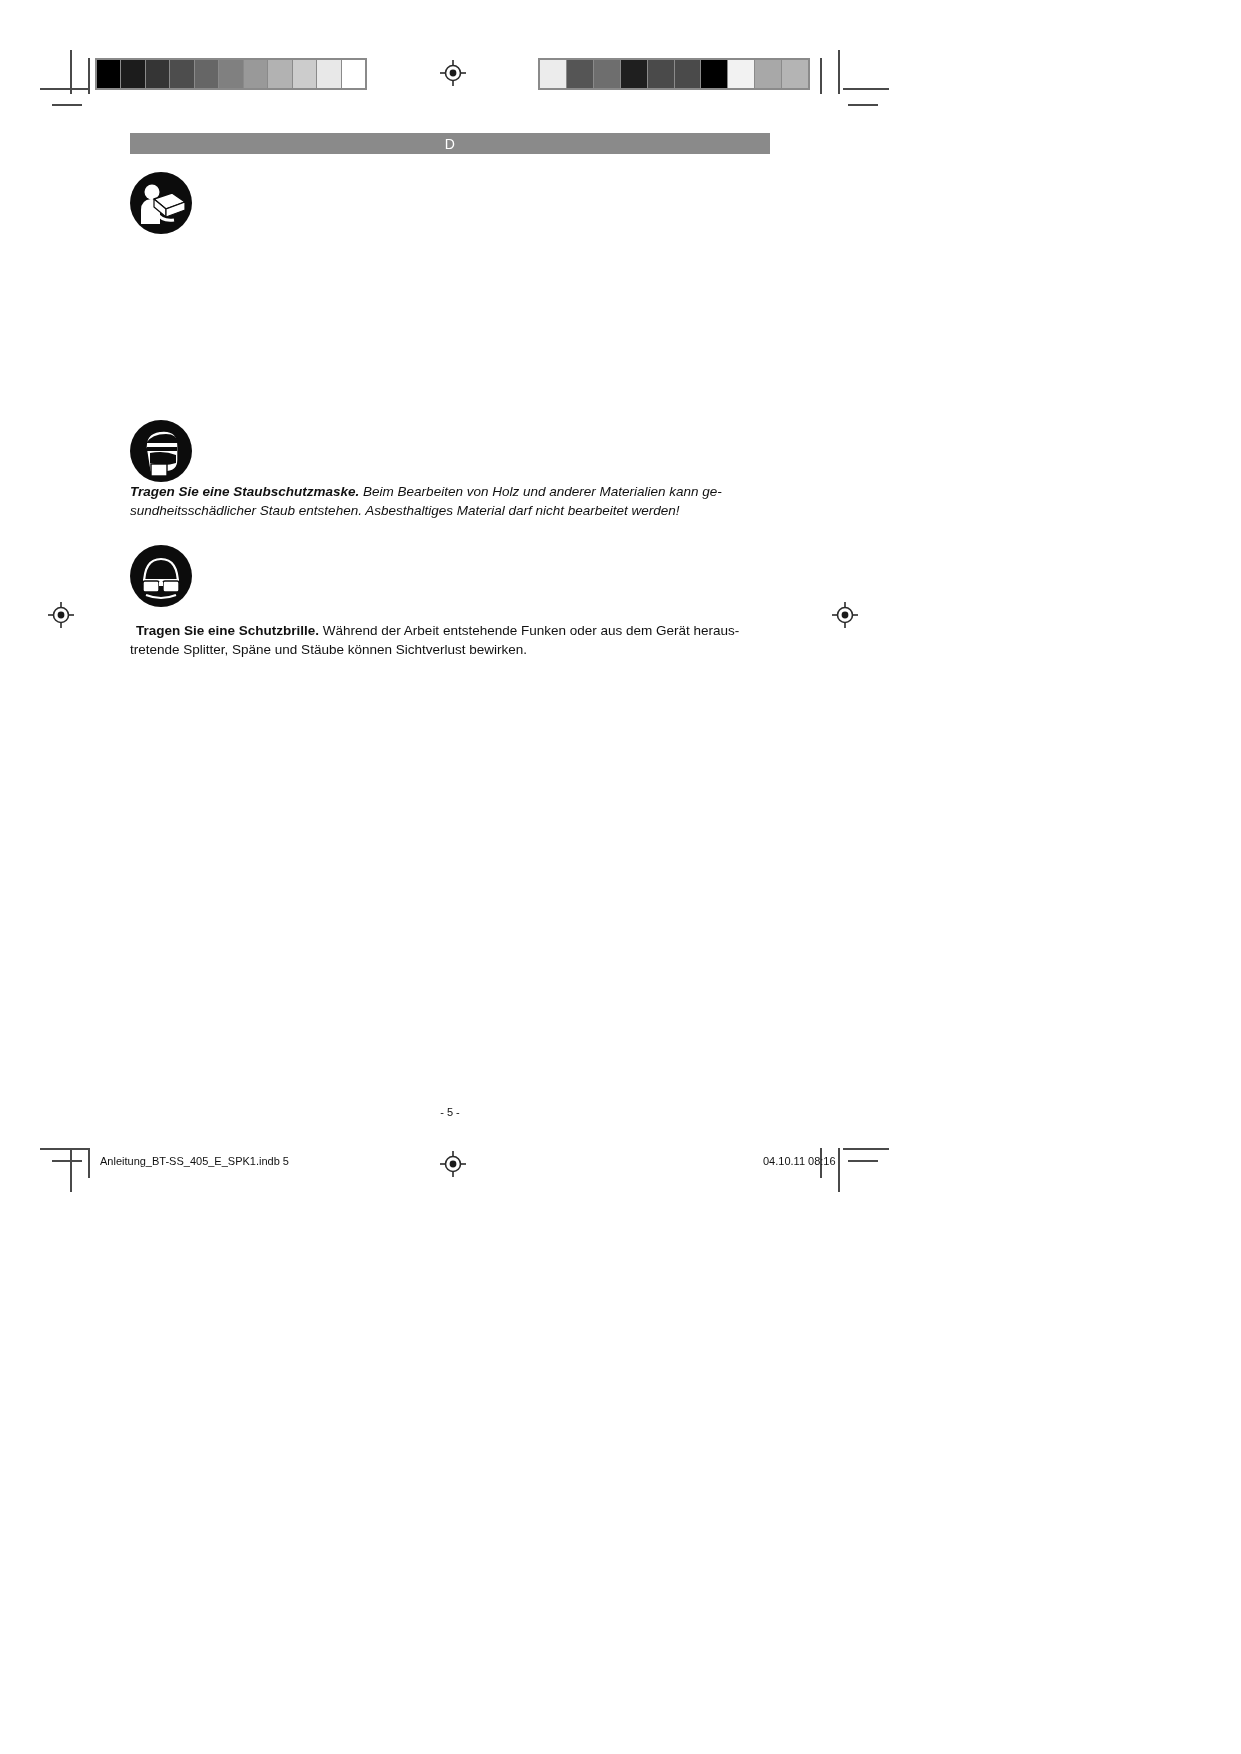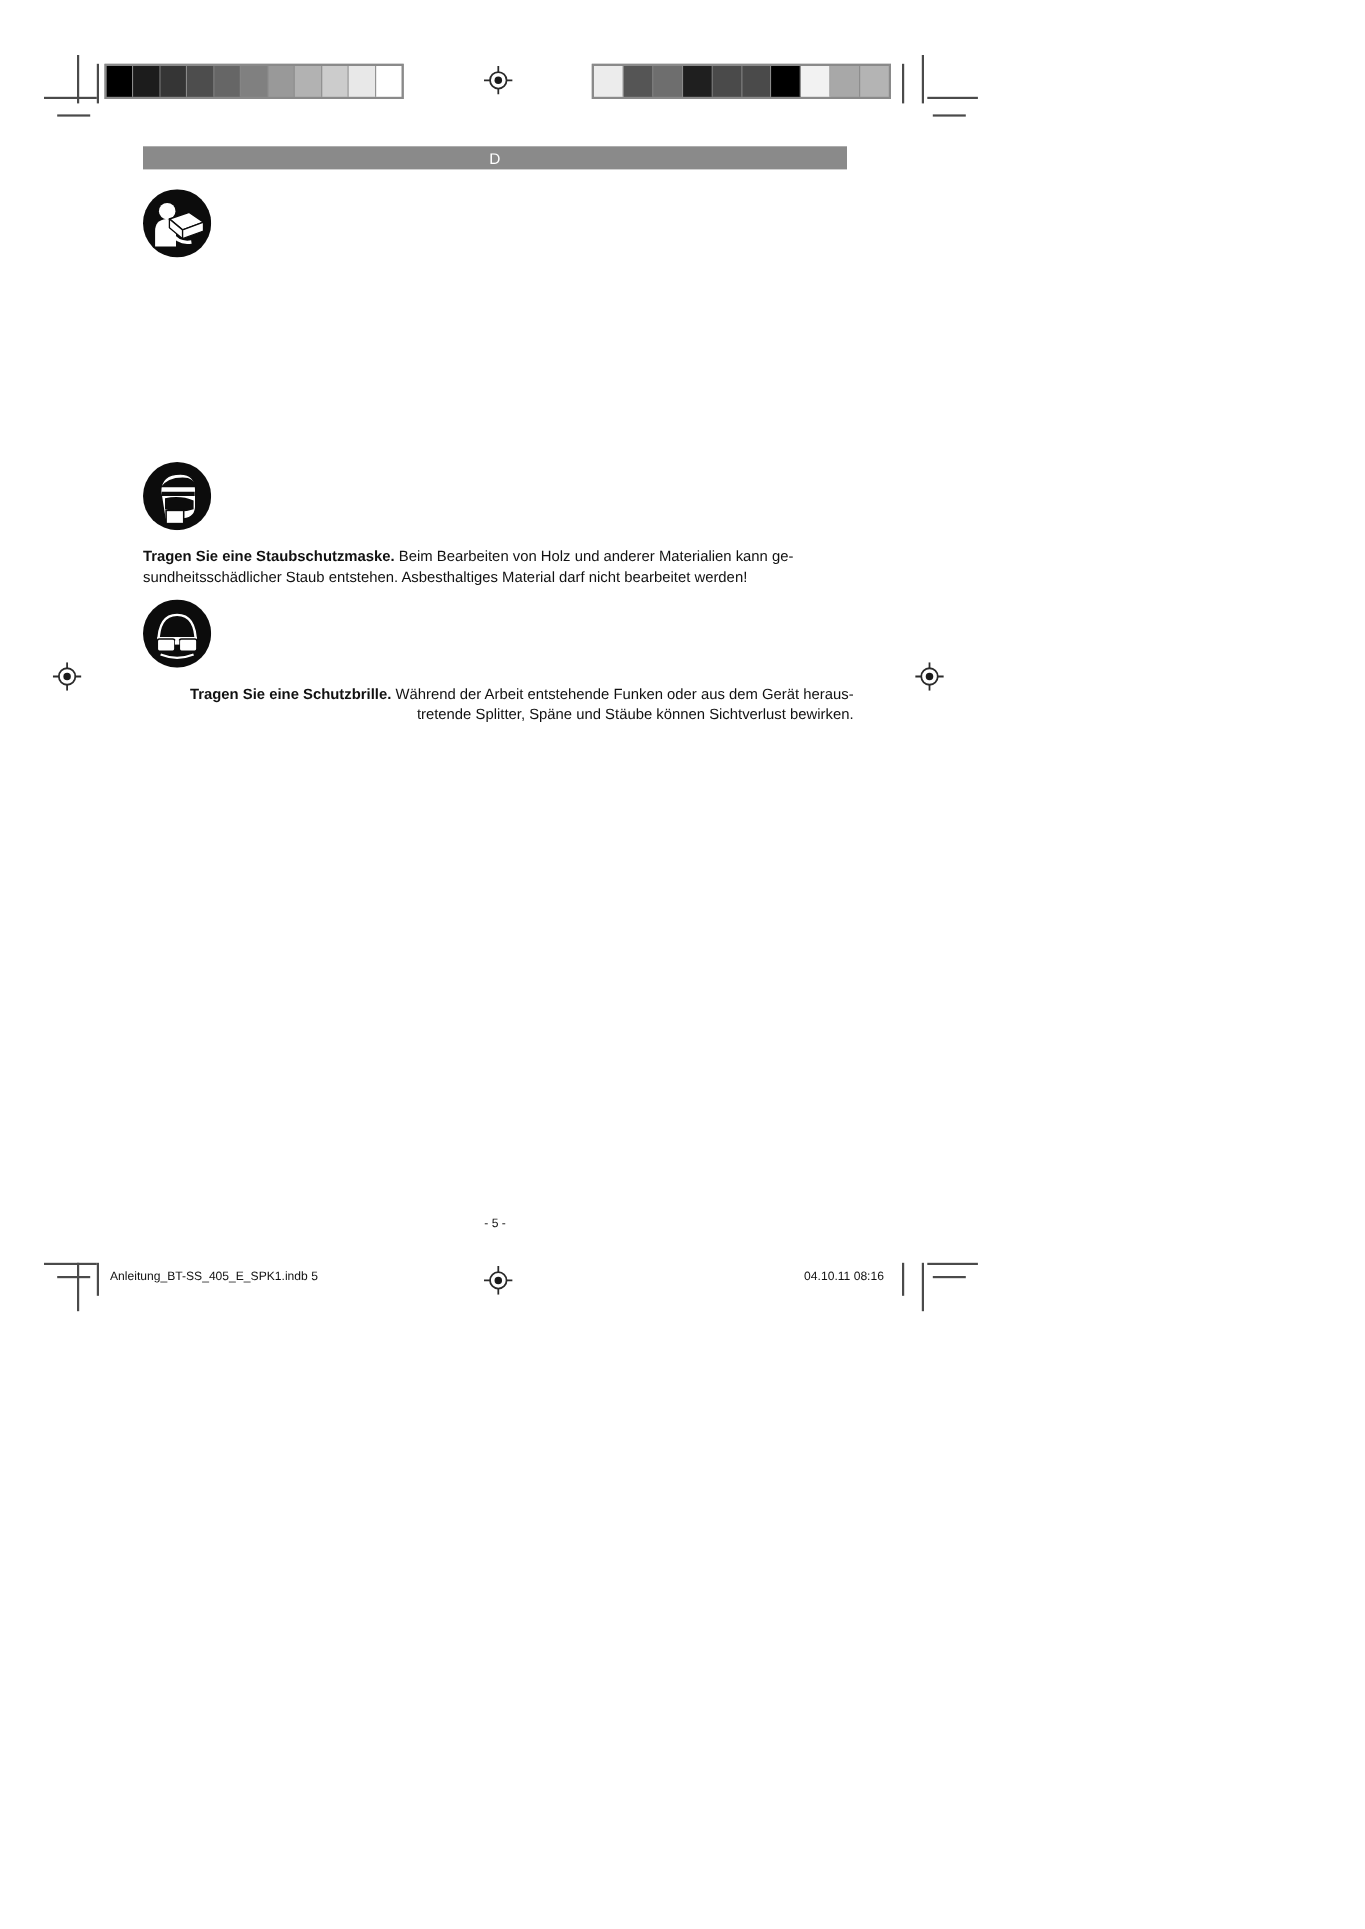--- a/index.html
+++ b/index.html
@@ -107,21 +107,21 @@
   }
   .footer-meta {
     position: absolute;
     top: 1155px;
     font-size: 11px;
     color: #111111;
     white-space: nowrap;
     text-align: center;
   }
   .footer-left { left: 100px; }
-  .footer-right { left: 731px; }
+  .footer-right { left: 763px; }
 </style>
 </head>
 <body>
 
 <div class="page">
 
   <div class="crop-mark crop-v" style="left:70px; top:50px; height:44px;"></div>
   <div class="crop-mark crop-h" style="left:40px; top:88px; width:48px;"></div>
   <div class="crop-mark crop-h" style="left:52px; top:104px; width:30px;"></div>
   <div class="crop-mark crop-v" style="left:88px; top:58px; height:36px;"></div>
@@ -192,27 +192,27 @@
     <div class="picto">
       <svg width="62" height="62" viewBox="0 0 62 62">
         <circle cx="31" cy="31" r="31" fill="#0c0c0c"></circle>
         <path d="M16 27 Q16 11 34 11 Q48 11 48 26 L48 40 Q48 52 34 52 L20 52 Z" fill="#ffffff" stroke="#0c0c0c" stroke-width="1.4"></path>
         <path d="M16 23 Q22 14 36 14 Q47 14 48 23 Z" fill="#0c0c0c"></path>
         <path d="M17 27 L47 27 L47 31 L17 31 Z" fill="#0c0c0c"></path>
         <path d="M20 33 Q34 30 46 35 L46 43 Q34 47 20 43 Z" fill="#0c0c0c"></path>
         <rect x="21" y="44" width="16" height="12" fill="#ffffff" stroke="#0c0c0c" stroke-width="1.4"></rect>
       </svg>
     </div>
-    <div class="picto-text" style="margin-top:14px;">
+    <div class="picto-text" style="font-style:italic;">
       <span class="lead">Tragen Sie eine Staubschutzmaske.</span><span> Beim Bearbeiten von Holz und anderer Materialien kann ge-</span><br>
       <span>sundheitsschädlicher Staub entstehen. Asbesthaltiges Material darf nicht bearbeitet werden!</span>
     </div>
   </div>
 
-  <div class="picto-block" style="top:545px;text-align:right;">
+  <div class="picto-block" style="top:545px;">
     <div class="picto">
       <svg width="62" height="62" viewBox="0 0 62 62">
         <circle cx="31" cy="31" r="31" fill="#0c0c0c"></circle>
         <path d="M14 40 Q14 14 31 14 Q48 14 48 40" fill="none" stroke="#ffffff" stroke-width="2.2"></path>
         <path d="M13 34 L49 34 L49 39 L13 39 Z" fill="#ffffff"></path>
         <rect x="13" y="36" width="16" height="11" rx="2" fill="#ffffff" stroke="#0c0c0c" stroke-width="1.4"></rect>
         <rect x="33" y="36" width="16" height="11" rx="2" fill="#ffffff" stroke="#0c0c0c" stroke-width="1.4"></rect>
         <rect x="29" y="37" width="4" height="4" fill="#ffffff"></rect>
         <path d="M16 50 Q31 56 46 50" fill="none" stroke="#ffffff" stroke-width="2"></path>
       </svg>

